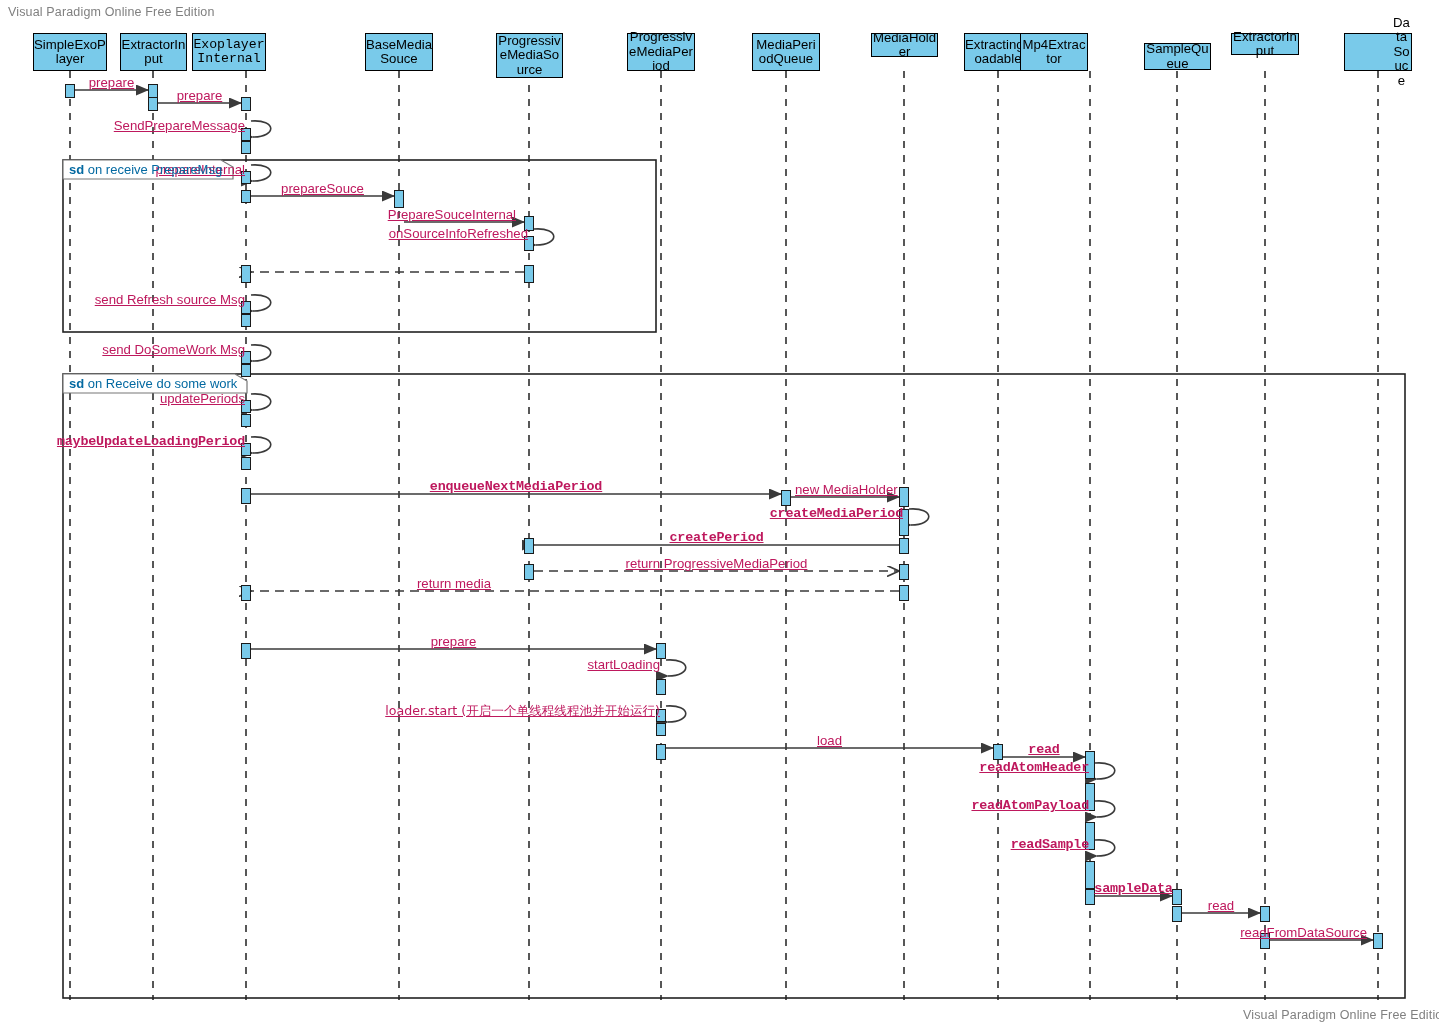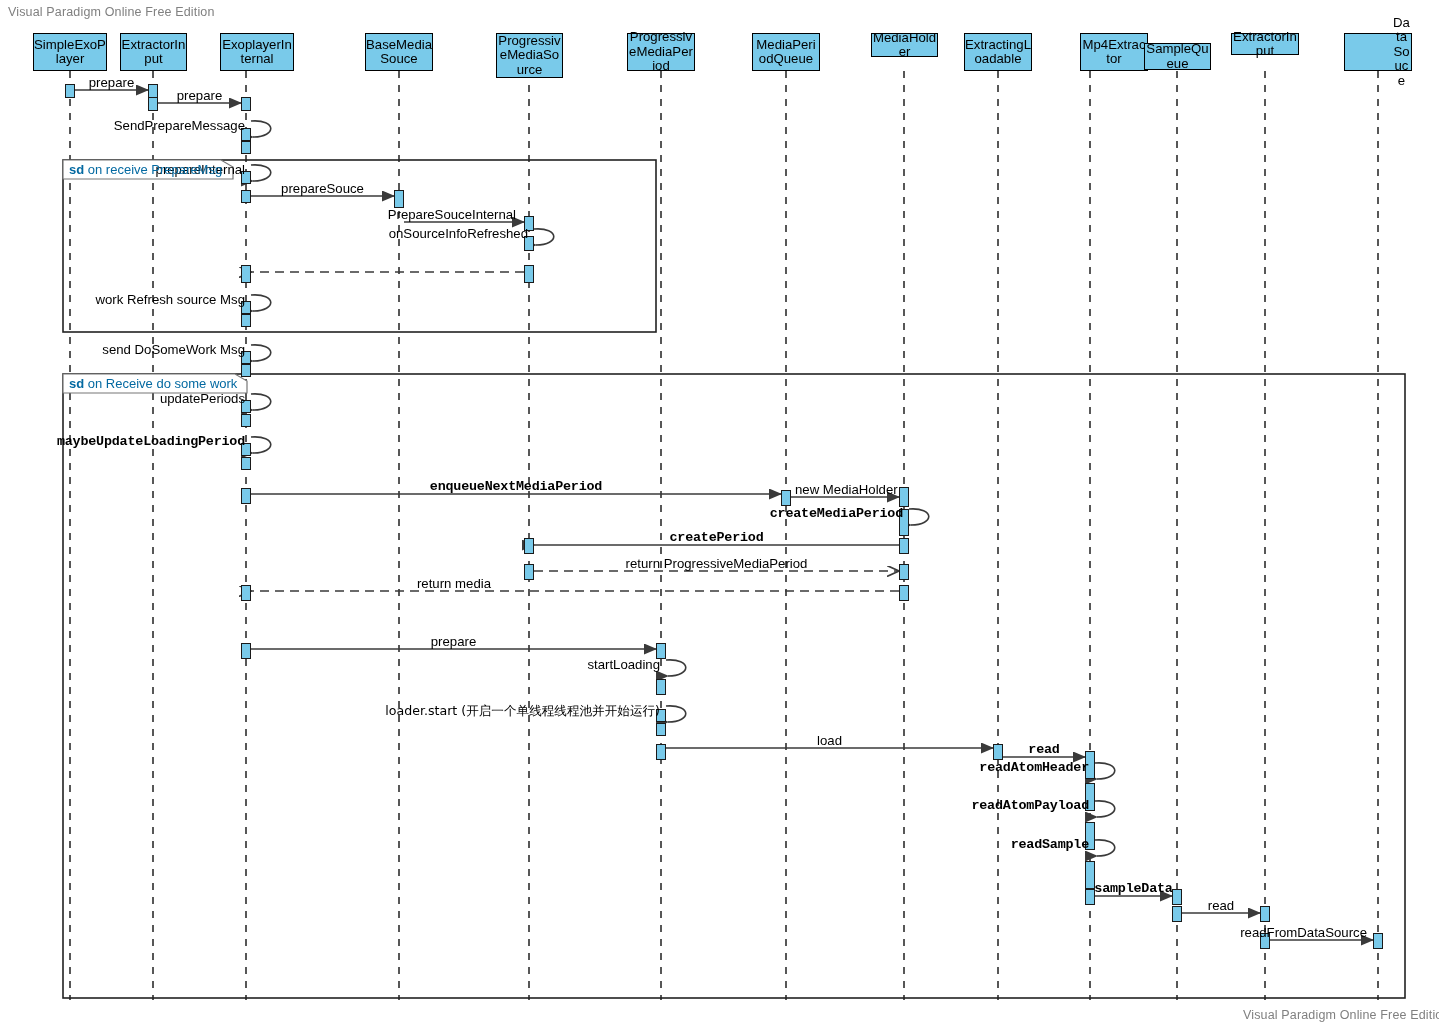--- a/index.html
+++ b/index.html
@@ -16,21 +16,21 @@
   
   .lbox{position:absolute;background:#79caea;border:1px solid #000;box-sizing:border-box;
         display:flex;align-items:center;justify-content:center;text-align:center;
         font-size:13.2px;color:#000;line-height:14.5px;overflow:visible;}
   .lbox span{display:block;width:100%;}
 
   
   .act{position:absolute;background:#79caea;border:1px solid #1a1a1a;box-sizing:border-box;}
 
   
-  .msg{position:absolute;font-size:13.2px;color:#000000;white-space:nowrap;background:transparent;}
+  .msg{position:absolute;font-size:13.2px;color:#be185d;white-space:nowrap;background:transparent;text-decoration:underline;}
   .msg.bold{font-family:"Liberation Mono","DejaVu Sans Mono",monospace;font-weight:bold;font-size:13.4px;letter-spacing:-0.2px;}
   .msg.cn{font-family:"DejaVu Sans","Liberation Sans",sans-serif;font-size:12.6px;}
 
   
   .sdtag{position:absolute;font-size:13px;color:#0369a1;white-space:nowrap;}
   .sdtag b{font-weight:bold;}
 </style>
 </head>
 <body>
 
@@ -102,42 +102,42 @@
       <line x1="1270" y1="940" x2="1373" y2="940" stroke="#3a3a3a" stroke-width="1.7" marker-end="url(#ah)"></line>
     </svg>
 
   <div id="boxes">
       <div class="lbox" style="left: 33px; top: 33px; width: 74px; height: 38px;">
         <span style="word-break: break-all;">SimpleExoPlayer</span>
       </div>
       <div class="lbox" style="left: 120px; top: 33px; width: 67px; height: 38px;">
         <span style="word-break: break-all;">ExtractorInput</span>
       </div>
-      <div class="lbox" style="left: 220px; top: 33px; width: 74px; height: 38px;">
+      <div class="lbox" style="left: 192px; top: 33px; width: 74px; height: 38px; font-family: Liberation Mono, monospace;">
         <span style="word-break: break-all;">ExoplayerInternal</span>
       </div>
       <div class="lbox" style="left: 365px; top: 33px; width: 68px; height: 38px;">
         <span style="word-break: break-all;">BaseMediaSouce</span>
       </div>
       <div class="lbox" style="left: 496px; top: 33px; width: 67px; height: 45px;">
         <span style="word-break: break-all;">ProgressiveMediaSource</span>
       </div>
       <div class="lbox" style="left: 627px; top: 33px; width: 68px; height: 38px; align-items: center;">
         <span style="word-break: break-all;">ProgressiveMediaPeriod</span>
       </div>
       <div class="lbox" style="left: 752px; top: 33px; width: 68px; height: 38px;">
         <span style="word-break: break-all;">MediaPeriodQueue</span>
       </div>
       <div class="lbox" style="left: 871px; top: 33px; width: 67px; height: 24px;">
         <span style="word-break: break-all;">MediaHolder</span>
       </div>
       <div class="lbox" style="left: 964px; top: 33px; width: 68px; height: 38px;">
         <span style="word-break: break-all;">ExtractingLoadable</span>
       </div>
-      <div class="lbox" style="left: 1080px; top: 33px; width: 68px; height: 38px;">
+      <div class="lbox" style="left: 1020px; top: 33px; width: 68px; height: 38px;">
         <span style="word-break: break-all;">Mp4Extractor</span>
       </div>
       <div class="lbox" style="left: 1144px; top: 33px; width: 67px; height: 27px; margin-top: 10px;">
         <span style="word-break: break-all;">SampleQueue</span>
       </div>
       <div class="lbox" style="left: 1231px; top: 33px; width: 68px; height: 22px;">
         <span style="word-break: break-all;">ExtractorInput</span>
       </div>
       <div class="lbox" style="left: 1344px; top: 33px; width: 68px; height: 38px;">
         <span style="word-break: break-all; padding-left: 47px;">DataSouce</span>
@@ -196,21 +196,21 @@
     </div>
 
   <div id="labels">
       <div class="msg" style="top: 75px; left: 111.5px; transform: translateX(-50%);">prepare</div>
       <div class="msg" style="top: 88px; left: 199.5px; transform: translateX(-50%);">prepare</div>
       <div class="msg" style="top: 118px; left: 245px; transform: translateX(-100%);">SendPrepareMessage</div>
       <div class="msg" style="top: 162px; left: 245px; transform: translateX(-100%);">prepareInternal</div>
       <div class="msg" style="top: 181px; left: 322.5px; transform: translateX(-50%);">prepareSouce</div>
       <div class="msg" style="top: 207px; left: 516px; transform: translateX(-100%);">PrepareSouceInternal</div>
       <div class="msg" style="top: 226px; left: 528px; transform: translateX(-100%);">onSourceInfoRefreshed</div>
-      <div class="msg" style="top: 292px; left: 245px; transform: translateX(-100%);">work Refresh source Msg</div>
+      <div class="msg" style="top: 292px; left: 245px; transform: translateX(-100%);">send Refresh source Msg</div>
       <div class="msg" style="top: 342px; left: 245px; transform: translateX(-100%);">send DoSomeWork Msg</div>
       <div class="msg" style="top: 391px; left: 245px; transform: translateX(-100%);">updatePeriods</div>
       <div class="msg bold" style="top: 434px; left: 245px; transform: translateX(-100%);">maybeUpdateLoadingPeriod</div>
       <div class="msg bold" style="top: 479px; left: 516px; transform: translateX(-50%);">enqueueNextMediaPeriod</div>
       <div class="msg" style="top: 482px; left: 795px;">new MediaHolder</div>
       <div class="msg bold" style="top: 506px; left: 903px; transform: translateX(-100%);">createMediaPeriod</div>
       <div class="msg bold" style="top: 530px; left: 716.5px; transform: translateX(-50%);">createPeriod</div>
       <div class="msg" style="top: 556px; left: 716.5px; transform: translateX(-50%);">return ProgressiveMediaPeriod</div>
       <div class="msg" style="top: 576px; left: 491px; transform: translateX(-100%);">return media</div>
       <div class="msg" style="top: 634px; left: 453.5px; transform: translateX(-50%);">prepare</div>

